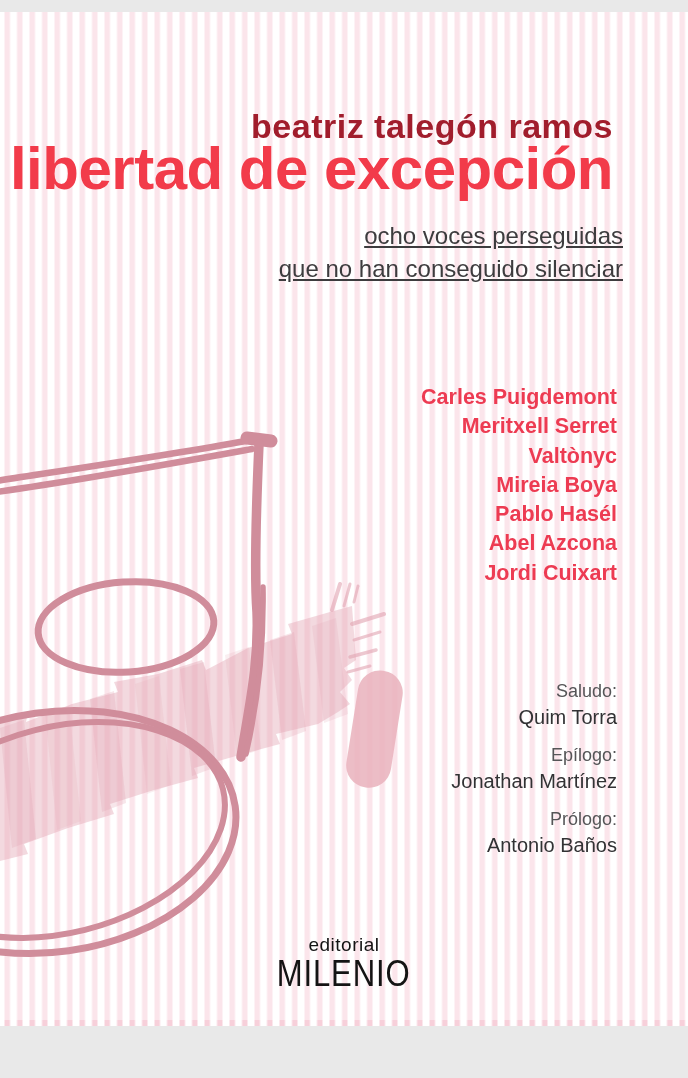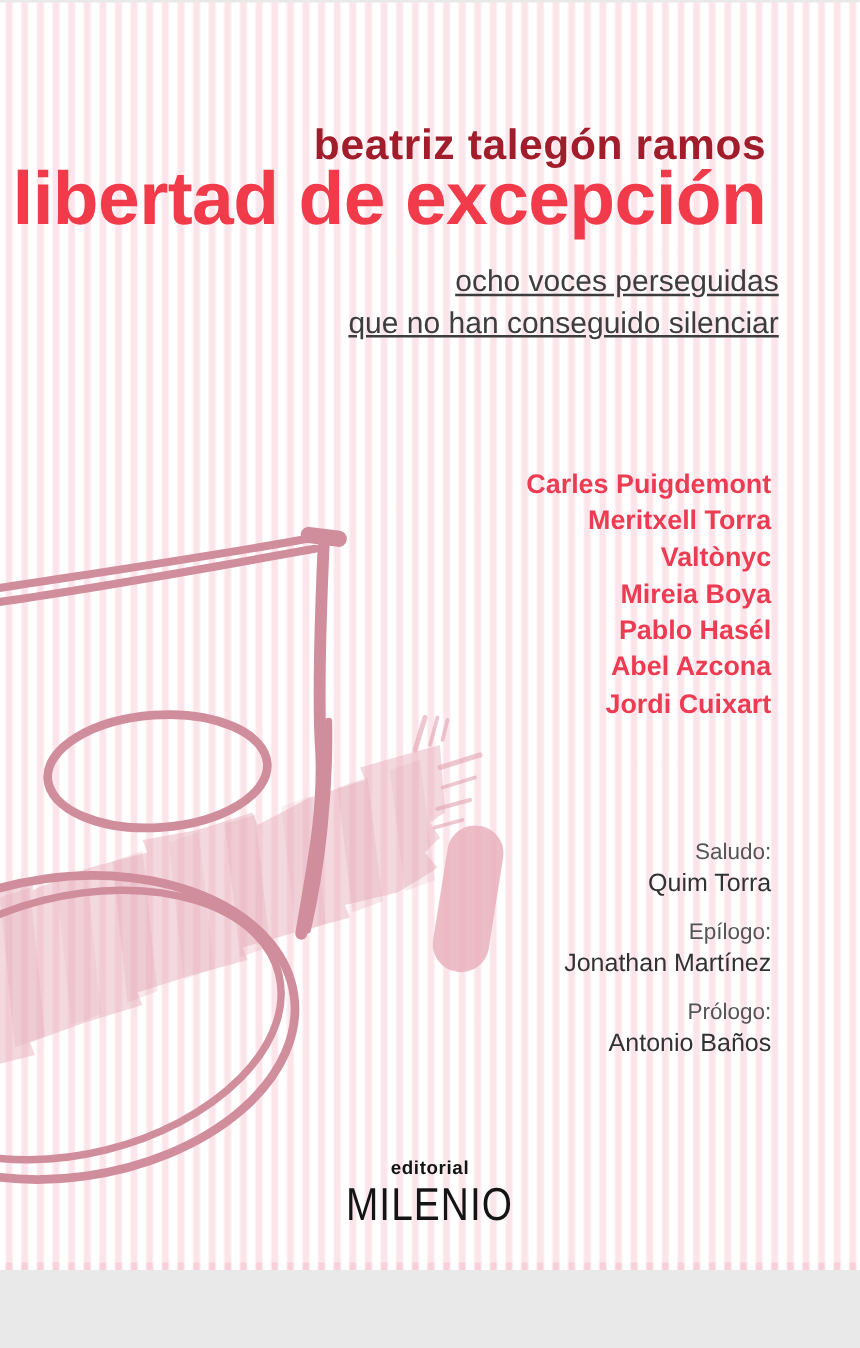--- a/index.html
+++ b/index.html
@@ -1,19 +1,19 @@
 <!DOCTYPE html>
 <html><head>
 <meta charset="utf-8">
 <style>
   html,body{margin:0;padding:0;background:#e9e9e9;}
   .cover{
     position:relative;
     width:688px;height:1014px;
-    margin:2px auto;
+    margin:12px auto;
     overflow:hidden;
     background:repeating-linear-gradient(90deg,
       #ffffff 0px,#ffffff 3.5px,
       #fbe5eb 5.5px,#fbe5eb 9px,
       #ffffff 11px,#ffffff 12.5px);
     font-family:"Liberation Sans",sans-serif;
   }
   .sketch{position:absolute;top:0;left:0;}
   .author{
     position:absolute;top:96px;right:75px;
@@ -40,21 +40,21 @@
     position:absolute;top:668px;right:71px;
     text-align:right;white-space:nowrap;
   }
   .credit{margin-bottom:12px;padding-left:36px;}
   .credit-label{font-size:18px;line-height:23px;color:#555557;}
   .credit-name{font-size:20px;line-height:29px;color:#323234;}
   .publisher{
     position:absolute;top:921px;left:0;width:688px;
     text-align:center;color:#141414;
   }
-  .imprint{font-size:15px;line-height:23px;letter-spacing:.5px;font-weight:bold;}
+  .imprint{font-size:19px;line-height:23px;letter-spacing:.5px;}
   .publisher-name{
     display:inline-block;font-size:37px;line-height:36px;
     letter-spacing:1px;transform:scaleX(.84);transform-origin:center;
   }
   .bottom-edge{
     position:absolute;bottom:0;left:0;width:100%;height:6px;
     background:repeating-linear-gradient(90deg,
       #ffffff 0px,#ffffff 3.5px,
       #f7d0da 5.5px,#f7d0da 9px,
       #ffffff 11px,#ffffff 12.5px);
@@ -116,21 +116,21 @@
 
   <div class="title">libertad de excepción</div>
 
   <div class="subtitle">
     <div>ocho voces perseguidas</div>
     <div>que no han conseguido silenciar</div>
   </div>
 
   <div class="names">
     <div>Carles Puigdemont</div>
-    <div>Meritxell Torra</div>
+    <div>Meritxell Serret</div>
     <div>Valtònyc</div>
     <div>Mireia Boya</div>
     <div>Pablo Hasél</div>
     <div>Abel Azcona</div>
     <div>Jordi Cuixart</div>
   </div>
 
   <div class="credits">
     <div class="credit">
       <div class="credit-label">Saludo:</div>

